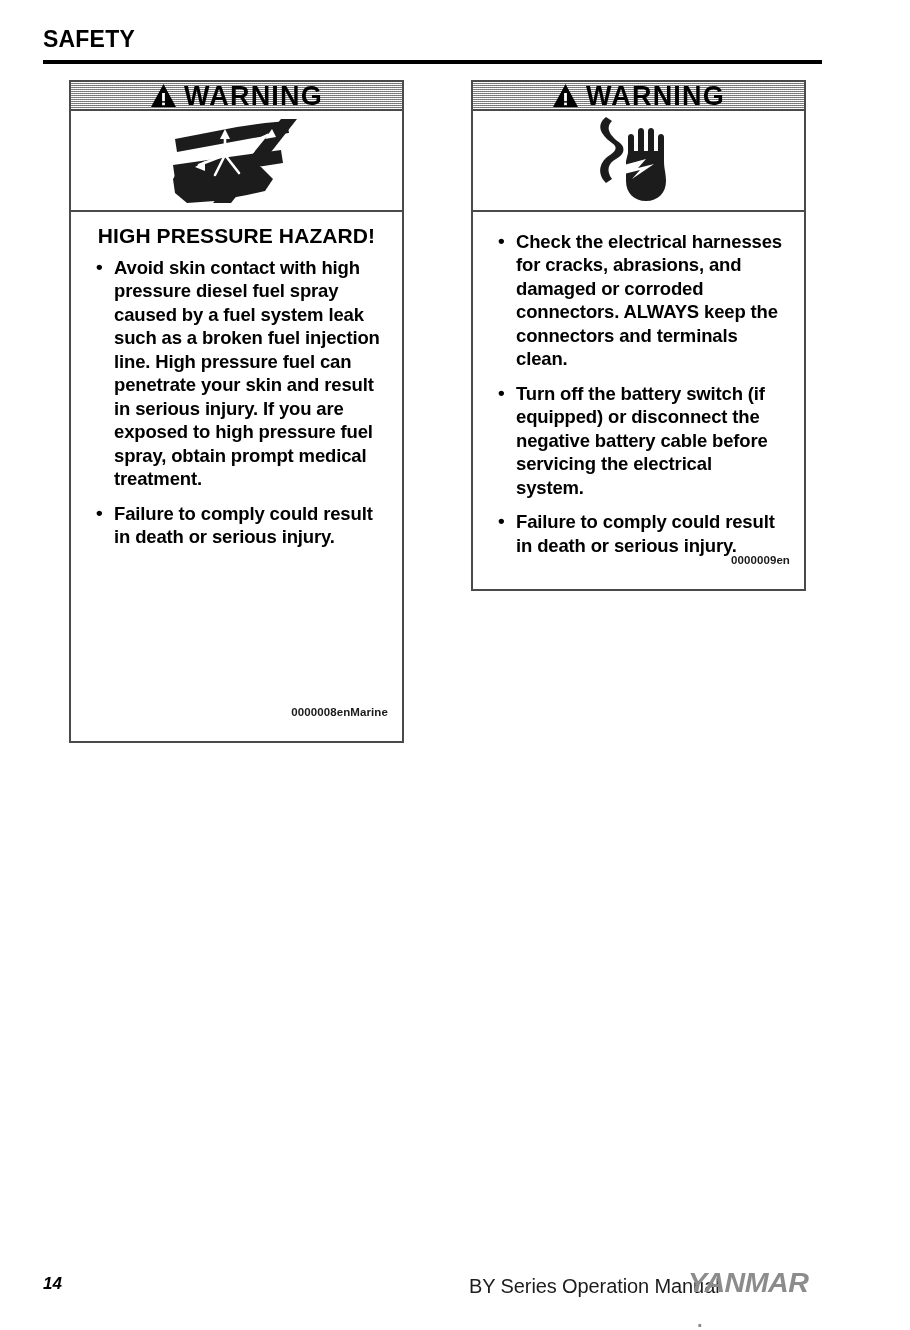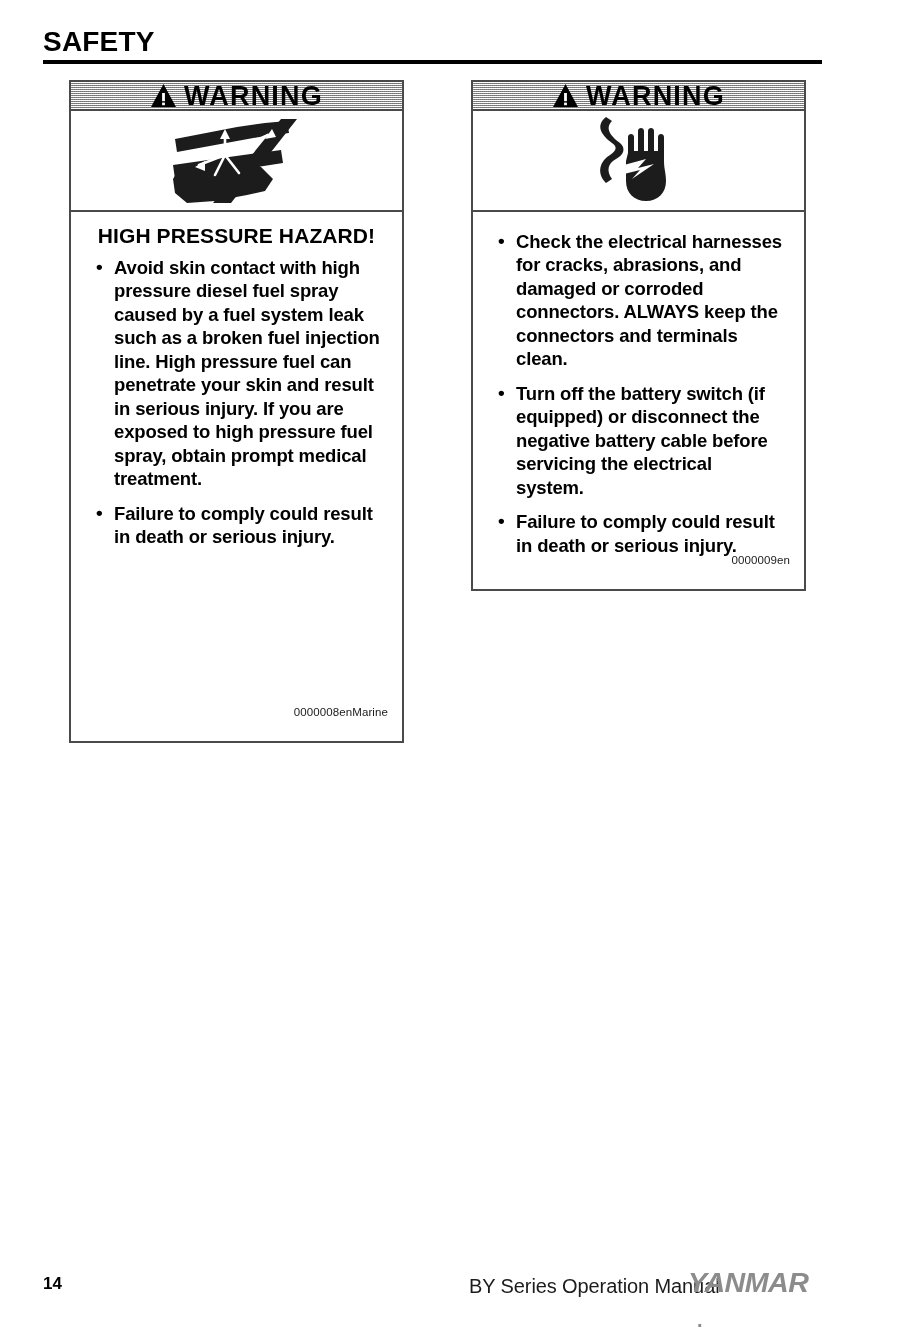--- a/index.html
+++ b/index.html
@@ -14,21 +14,21 @@
     font-family: "Liberation Sans", sans-serif;
     color: #000000;
     overflow: hidden;
   }
 
   
   #page-header-title {
     position: absolute;
     left: 43px;
     top: 26px;
-    font-size: 28px;
+    font-size: 23px;
     font-weight: bold;
     letter-spacing: 0.2px;
     color: #000;
   }
   #header-rule {
     position: absolute;
     left: 43px;
     top: 60px;
     width: 779px;
     height: 4px;
@@ -148,33 +148,34 @@
     left: 3px;
     top: -1px;
     font-size: 19px;
     line-height: 1.27;
   }
   .ref-code {
     position: absolute;
     right: 14px;
     bottom: 7px;
     font-size: 11.5px;
-    font-weight: normal;
+    font-weight: bold;
     letter-spacing: 0.1px;
     color: #1a1a1a;
   }
 
   
   #footer-page-number {
     position: absolute;
     left: 43px;
     top: 1274px;
     font-size: 17px;
     font-weight: bold;
     color: #000;
+    font-style: italic;
   }
   #footer-manual-title {
     position: absolute;
     left: 469px;
     top: 1275px;
     font-size: 20px;
     font-weight: normal;
     color: #1c1c1c;
     letter-spacing: -0.1px;
   }

